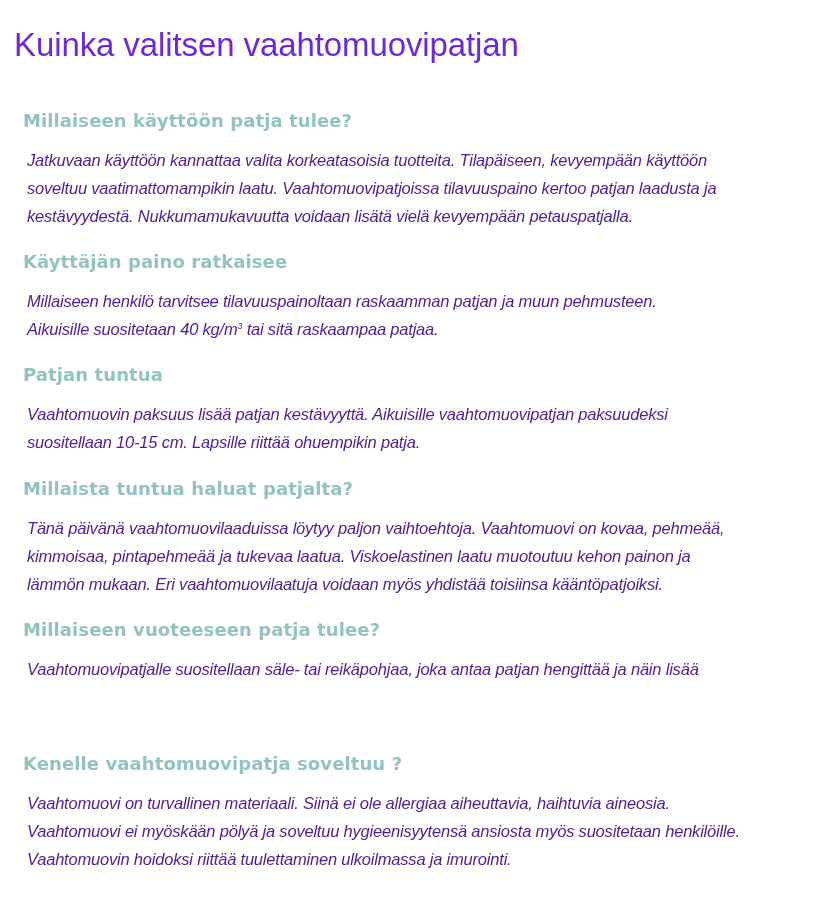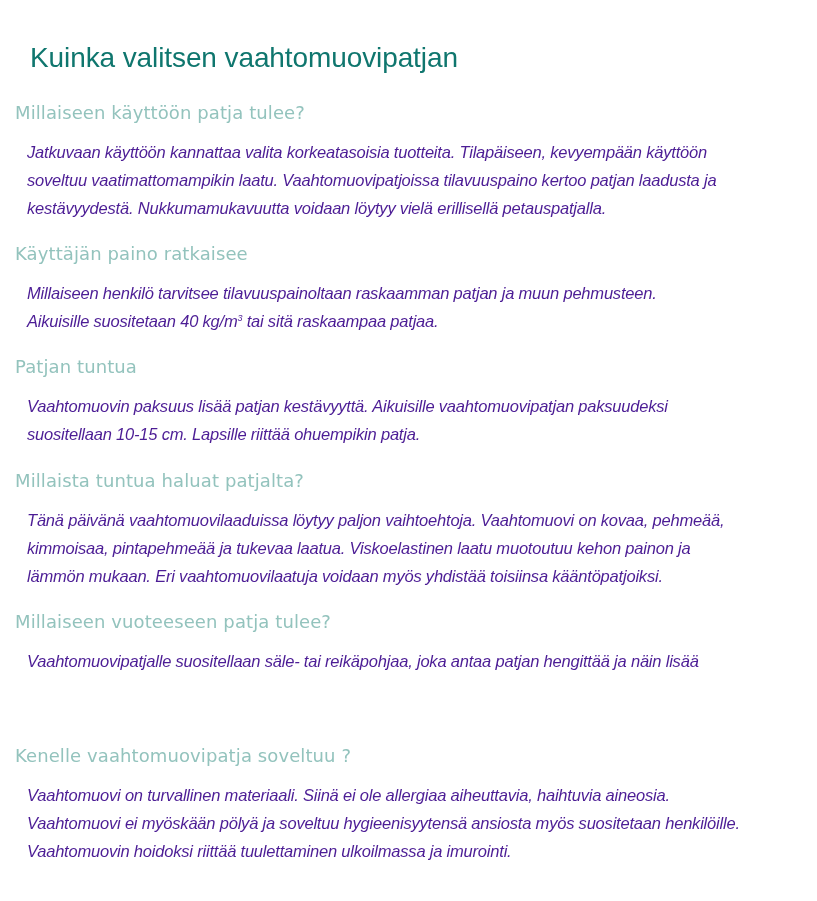--- a/index.html
+++ b/index.html
@@ -1,46 +1,46 @@
 <!DOCTYPE html>
 <html><head>
 <meta charset="utf-8">
 <style>
   html, body { margin: 0; padding: 0; background: #ffffff; }
   body { width: 817px; height: 901px; position: relative; overflow: hidden; }
   .title {
     position: absolute; left: 14px; top: 26px;
     font-family: "Liberation Sans", sans-serif;
-    font-size: 28px; color: #0f766e; font-weight: normal; margin: 16px;
+    font-size: 33px; color: #6d28d9; font-weight: normal; margin: 0;
     letter-spacing: -0.1px;
   }
   .section { position: absolute; left: 11px; width: 800px; }
   .heading {
     font-family: "DejaVu Sans", sans-serif;
-    font-size: 18px; color: #93c3bd; margin: 4px; font-weight: normal;
+    font-size: 18px; color: #93c3bd; margin: 12px; font-weight: bold;
     letter-spacing: 0.1px; line-height: 24px;
   }
   .body {
     font-family: "Liberation Sans", sans-serif;
     font-size: 16.5px; color: #4c1d95; margin: 13px 0 0 16px;
     line-height: 28px; letter-spacing: -0.2px; font-style: italic;
   }
   sup { font-size: 9px; line-height: 0; }
 </style>
 </head>
 <body>
 
 <h1 class="title">Kuinka valitsen vaahtomuovipatjan</h1>
 
 <div class="section" style="top:97px;">
   <h2 class="heading">Millaiseen käyttöön patja tulee?</h2>
   <p class="body">
     <span>Jatkuvaan käyttöön kannattaa valita korkeatasoisia tuotteita. Tilapäiseen, kevyempään käyttöön</span><br>
     <span>soveltuu vaatimattomampikin laatu. Vaahtomuovipatjoissa tilavuuspaino kertoo patjan laadusta ja</span><br>
-    <span>kestävyydestä. Nukkumamukavuutta voidaan löytyy vielä erillisellä petauspatjalla.</span>
+    <span>kestävyydestä. Nukkumamukavuutta voidaan lisätä vielä kevyempään petauspatjalla.</span>
   </p>
 </div>
 
 <div class="section" style="top:238px;">
   <h2 class="heading">Käyttäjän paino ratkaisee</h2>
   <p class="body">
     <span>Millaiseen henkilö tarvitsee tilavuuspainoltaan raskaamman patjan ja muun pehmusteen.</span><br>
     <span>Aikuisille suositetaan 40 kg/m</span><sup>3</sup><span> tai sitä raskaampaa patjaa.</span>
   </p>
 </div>

